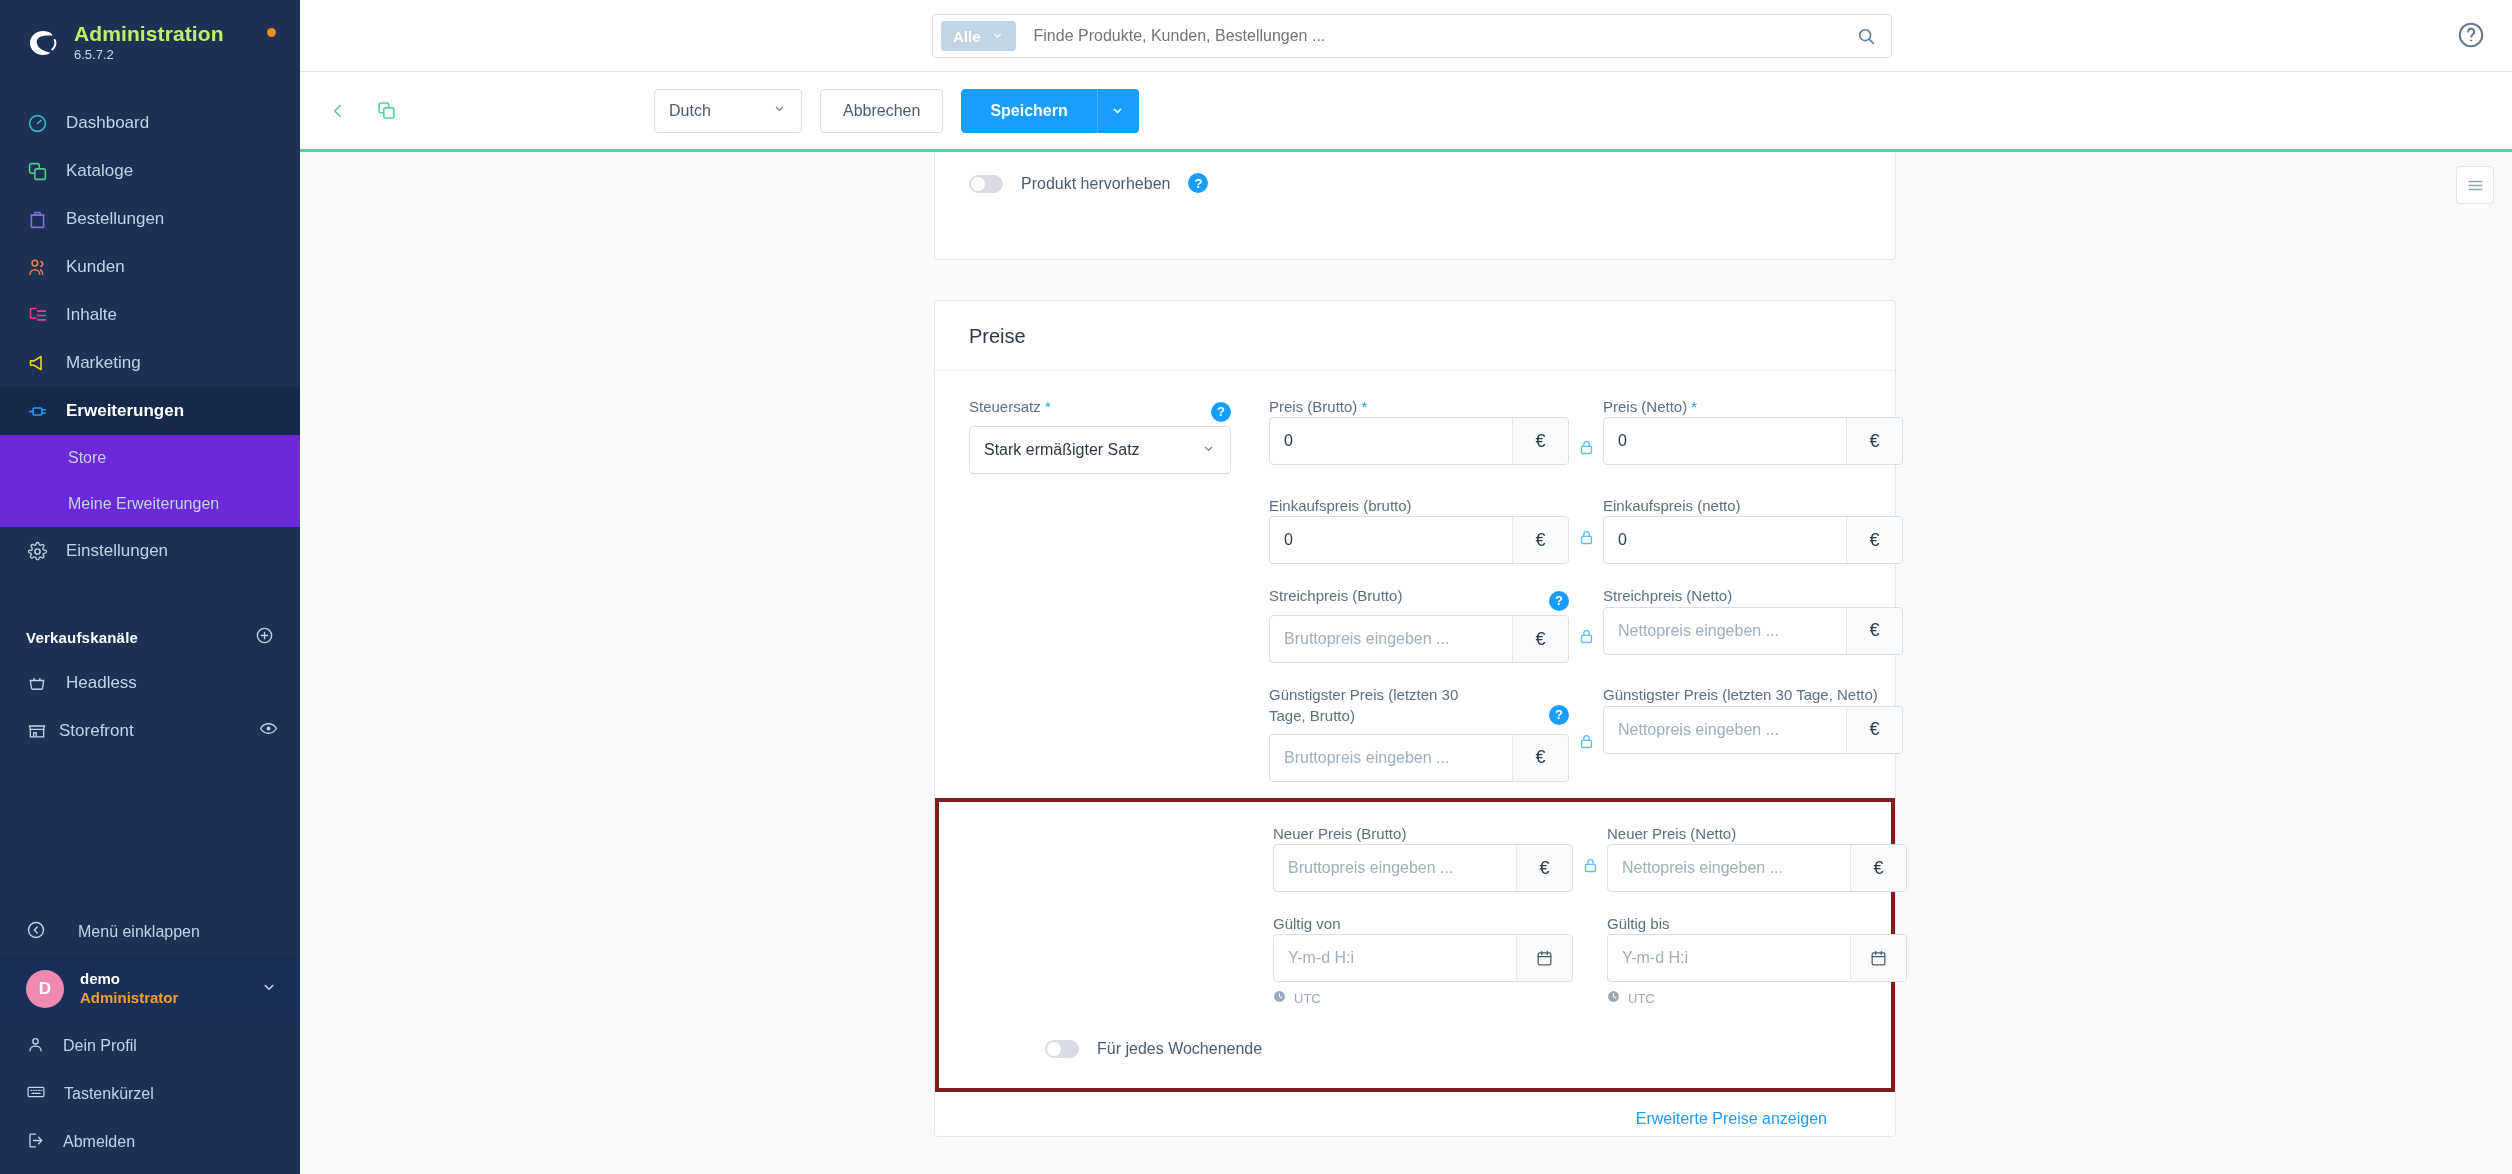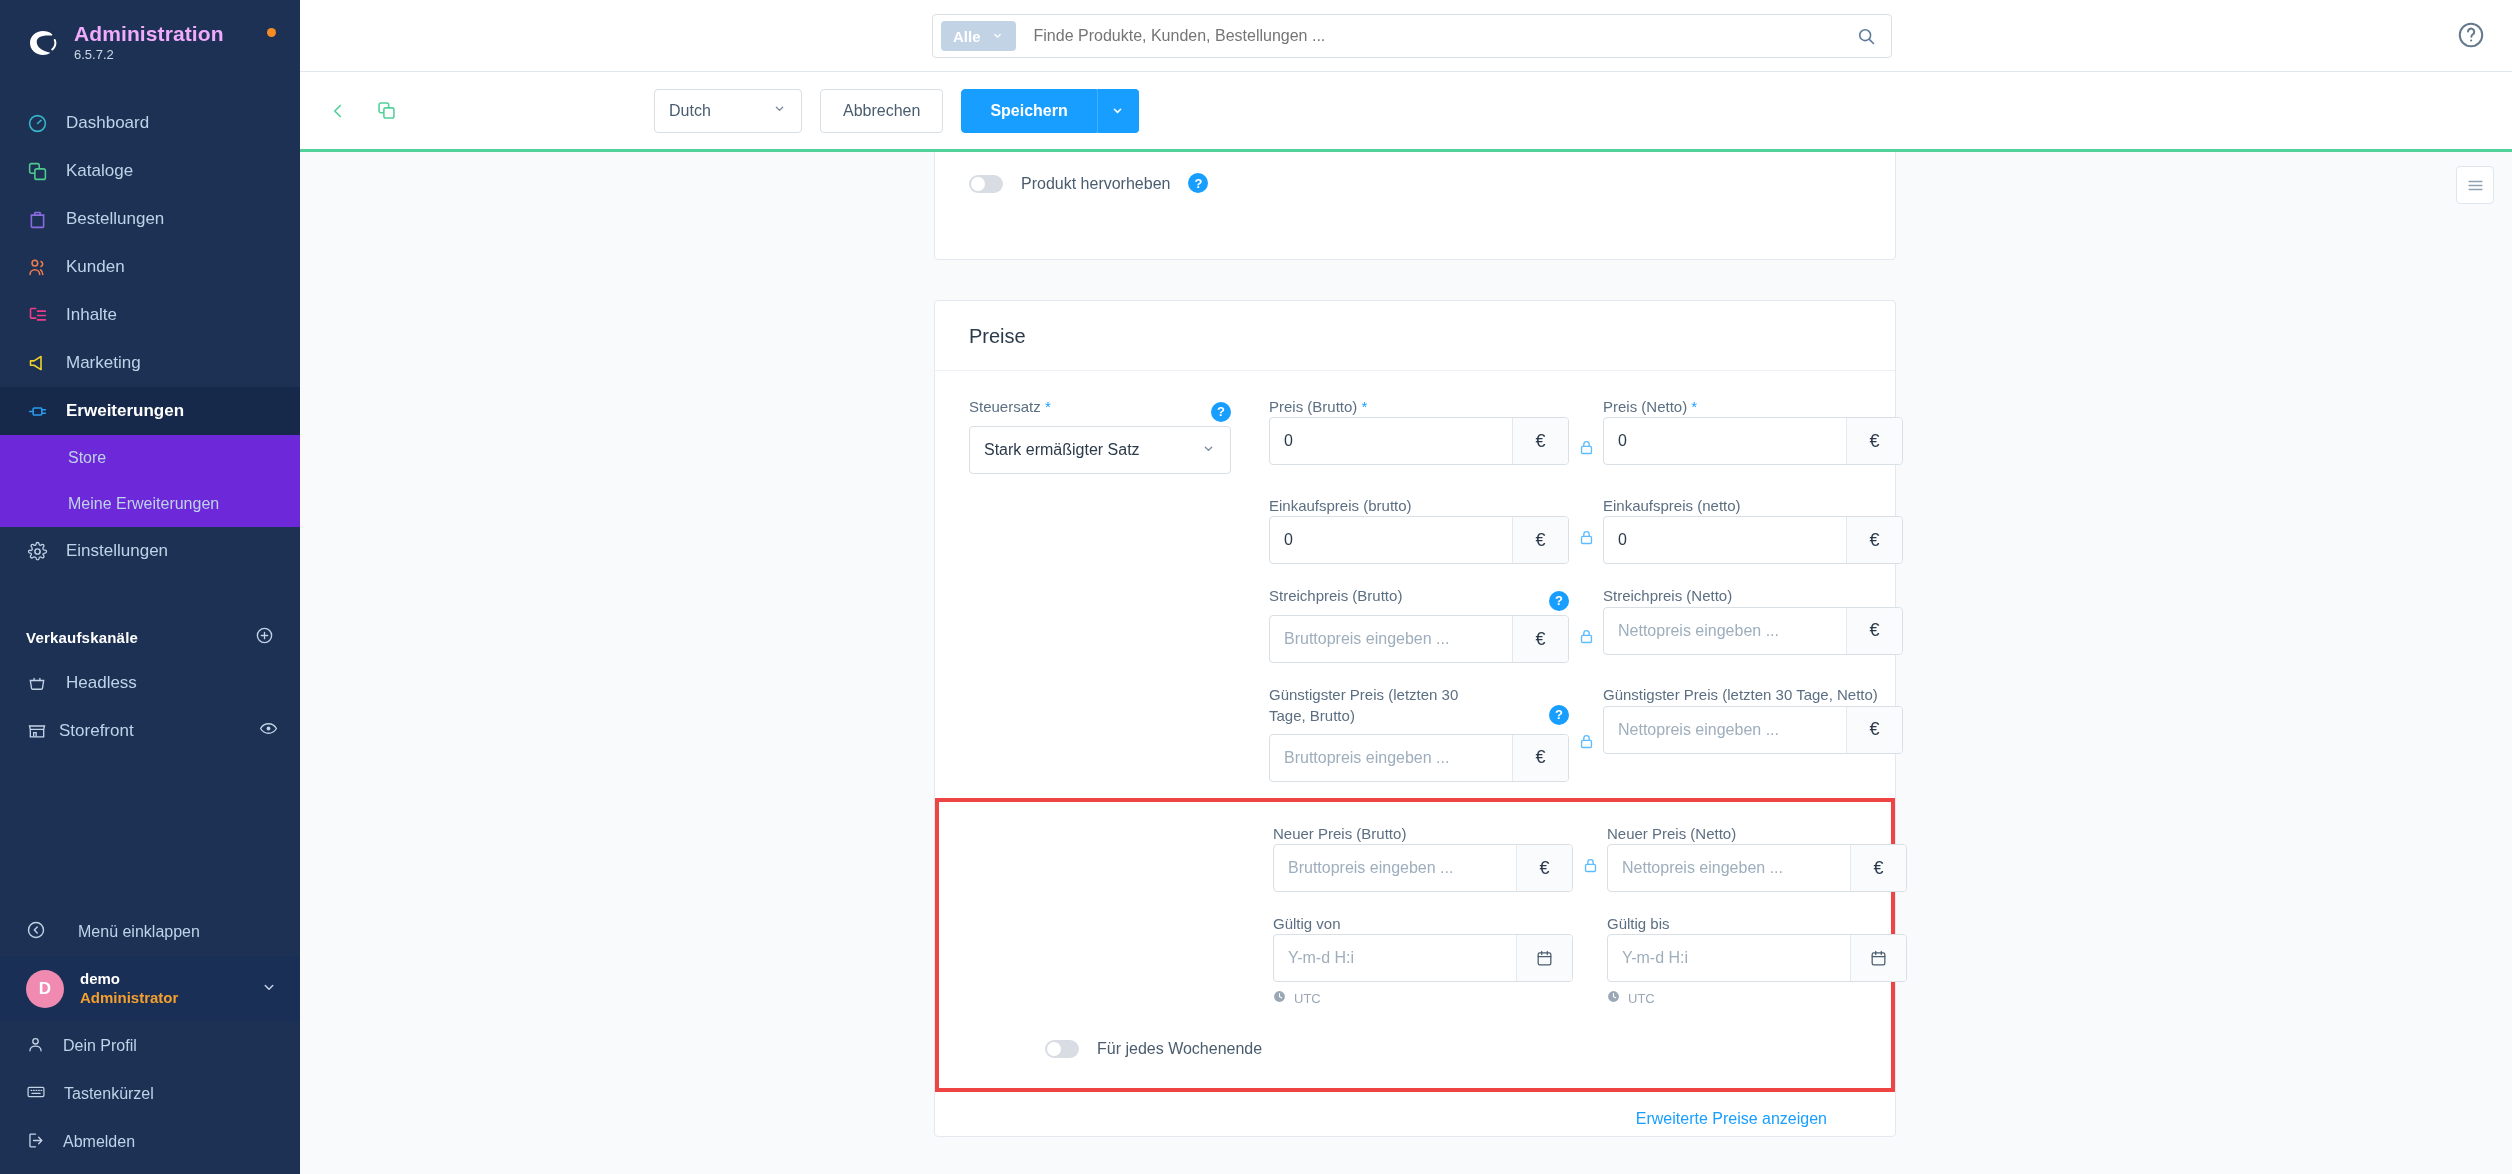--- a/index.html
+++ b/index.html
@@ -12,21 +12,21 @@
 
   
   .sidebar {
     width: 300px; height: 1174px; background: #1d3154;
     display: flex; flex-direction: column; flex: 0 0 300px;
     position: relative; color: #a3c1e0;
   }
   .sb-brand { display: flex; align-items: center; gap: 14px; padding: 22px 22px 18px 26px; position: relative; }
   .sb-logo { width: 34px; height: 34px; flex: 0 0 34px; display: flex; align-items: center; justify-content: center; }
   .sb-brand-text { display: flex; flex-direction: column; line-height: 1.15; }
-  .sb-title { color: #f0abfc; font-size: 21px; font-weight: bold; letter-spacing: .1px; }
+  .sb-title { color: #bef264; font-size: 21px; font-weight: bold; letter-spacing: .1px; }
   .sb-ver { color: #cdd9e8; font-size: 13px; margin-top: 2px; }
   .sb-dot { position: absolute; right: 24px; top: 28px; width: 9px; height: 9px; border-radius: 50%; background: #f88c24; }
 
   .sb-nav { margin-top: 18px; }
   .sb-item {
     display: flex; align-items: center; gap: 18px;
     padding: 0 22px 0 26px; height: 48px; font-size: 17px; color: #bfd3e8; cursor: pointer;
   }
   .sb-item .ic { width: 22px; height: 22px; flex: 0 0 22px; display: flex; align-items: center; justify-content: center; }
   .sb-item.active { background: #16294a; color: #fff; font-weight: bold; }
@@ -526,21 +526,21 @@
               </div>
               <div class="col-price">
                 <span class="fld-label" style="max-width:250px">Günstigster Preis (letzten 30 Tage, Netto)</span>
                 <div class="input-grp">
                   <input placeholder="Nettopreis eingeben ..." style="">
                   <span class="suffix">€</span>
                 </div>
               </div>
             </div>
 
-            <div style="position:relative;border:4px solid #ef4444;margin:0 -34px;padding:22px 34px 10px 34px;">
+            <div style="position:relative;border:4px solid #7f1d1d;margin:0 -34px;padding:22px 34px 10px 34px;">
 
               <div class="pricerow">
                 <div class="col-tax"></div>
                 <div class="col-price">
                   <span class="fld-label">Neuer Preis (Brutto)</span>
                   <div class="input-grp">
                     <input placeholder="Bruttopreis eingeben ..." style="">
                     <span class="suffix">€</span>
                   </div>
                 </div>

